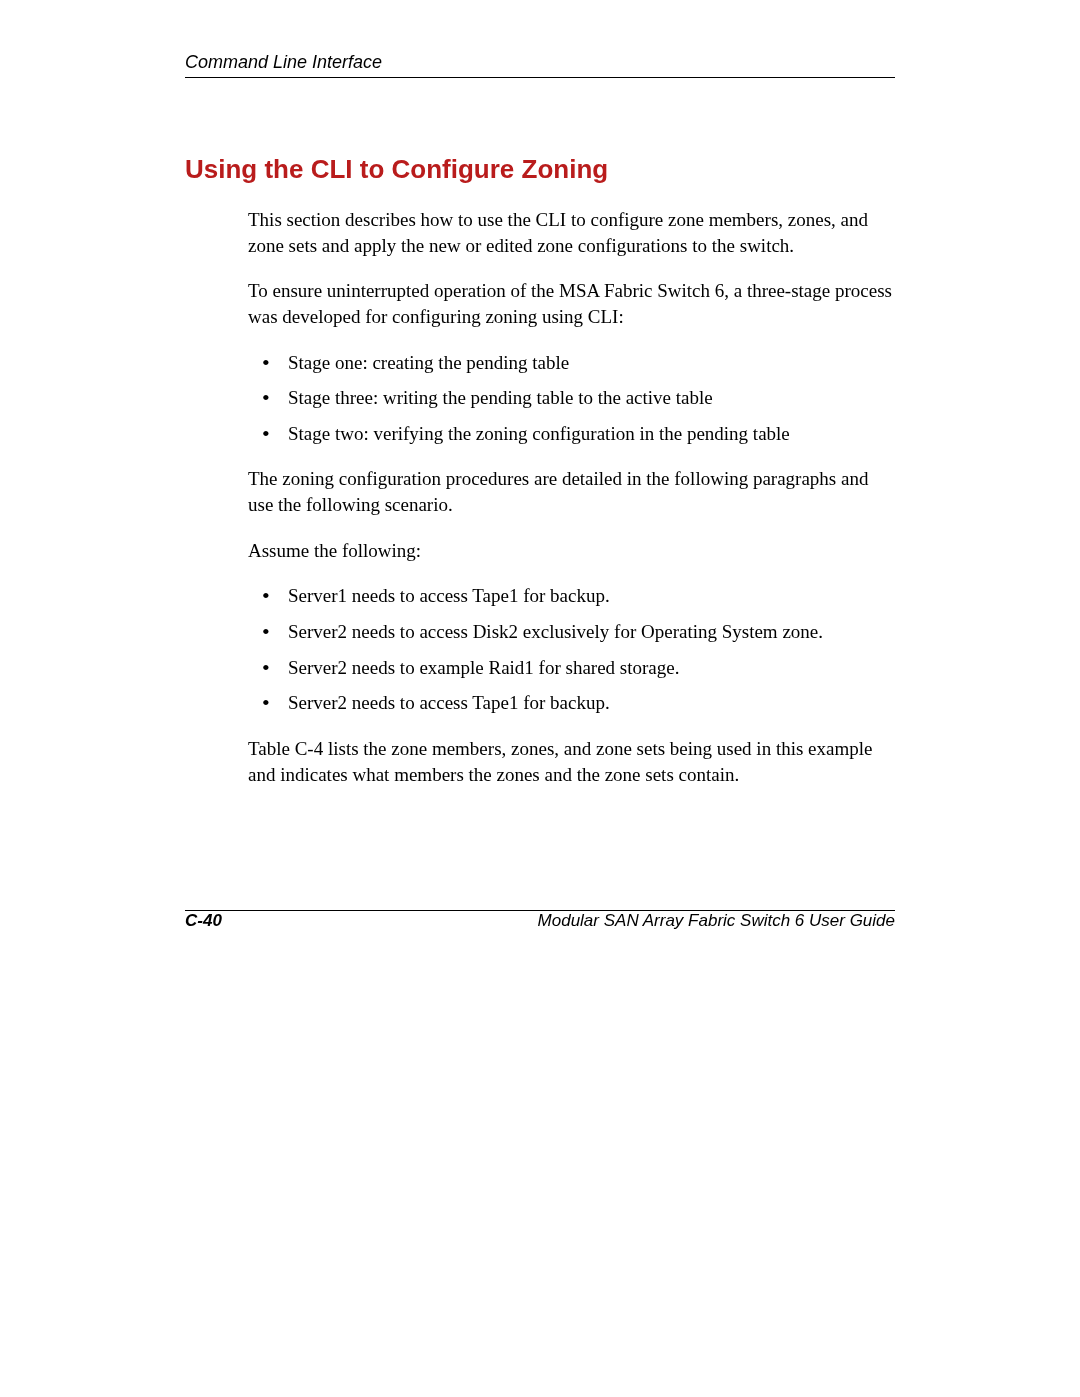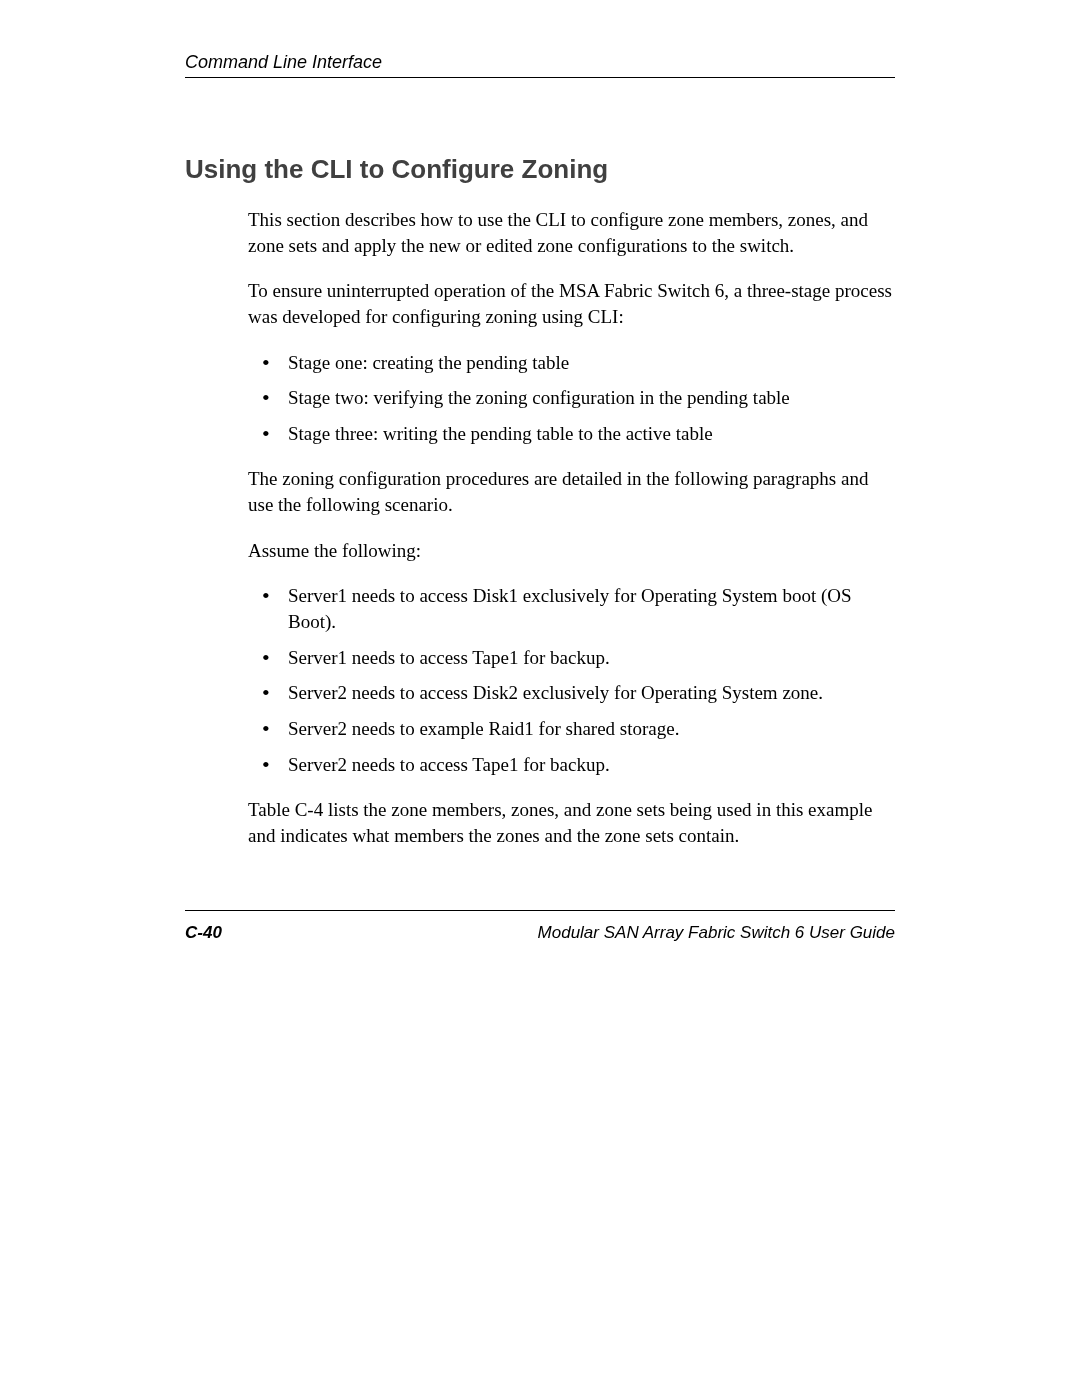--- a/index.html
+++ b/index.html
@@ -25,21 +25,21 @@
     .header-text {
       font-style: italic;
       font-size: 18px;
       font-family: Arial, Helvetica, sans-serif;
       color: #000;
     }
     .main-heading {
       font-family: Arial, Helvetica, sans-serif;
       font-weight: bold;
       font-size: 26px;
-      color: #404040;
+      color: #b91c1c;
       margin-bottom: 22px;
     }
     .body-content {
       padding-left: 63px;
     }
     .para {
       font-size: 19px;
       line-height: 1.35;
       color: #000;
       margin-bottom: 20px;
@@ -63,21 +63,21 @@
       top: -2px;
       font-size: 22px;
       color: #000;
     }
     .footer {
       position: absolute;
       left: 185px;
       right: 185px;
       top: 910px;
       border-top: 1.5px solid #000;
-      padding-top: 12px;
+      padding-top: 0;
       display: flex;
       justify-content: space-between;
       align-items: baseline;
     }
     .footer-left {
       font-family: Arial, Helvetica, sans-serif;
       font-style: italic;
       font-weight: bold;
       font-size: 17px;
       color: #000;
@@ -98,29 +98,28 @@
   </div>
 
   <h1 class="main-heading">Using the CLI to Configure Zoning</h1>
 
   <div class="body-content">
     <p class="para">This section describes how to use the CLI to configure zone members, zones, and zone sets and apply the new or edited zone configurations to the switch.</p>
     <p class="para">To ensure uninterrupted operation of the MSA Fabric Switch 6, a three-stage process was developed for configuring zoning using CLI:</p>
 
     <ul class="bullets">
       <li>Stage one: creating the pending table</li>
+      <li>Stage three: writing the pending table to the active table</li>
       <li>Stage two: verifying the zoning configuration in the pending table</li>
-      <li>Stage three: writing the pending table to the active table</li>
     </ul>
 
     <p class="para">The zoning configuration procedures are detailed in the following paragraphs and use the following scenario.</p>
     <p class="para">Assume the following:</p>
 
     <ul class="bullets">
-      <li>Server1 needs to access Disk1 exclusively for Operating System boot (OS Boot).</li>
       <li>Server1 needs to access Tape1 for backup.</li>
       <li>Server2 needs to access Disk2 exclusively for Operating System zone.</li>
       <li>Server2 needs to example Raid1 for shared storage.</li>
       <li>Server2 needs to access Tape1 for backup.</li>
     </ul>
 
     <p class="para">Table C-4 lists the zone members, zones, and zone sets being used in this example and indicates what members the zones and the zone sets contain.</p>
   </div>
 
   <div class="footer">

